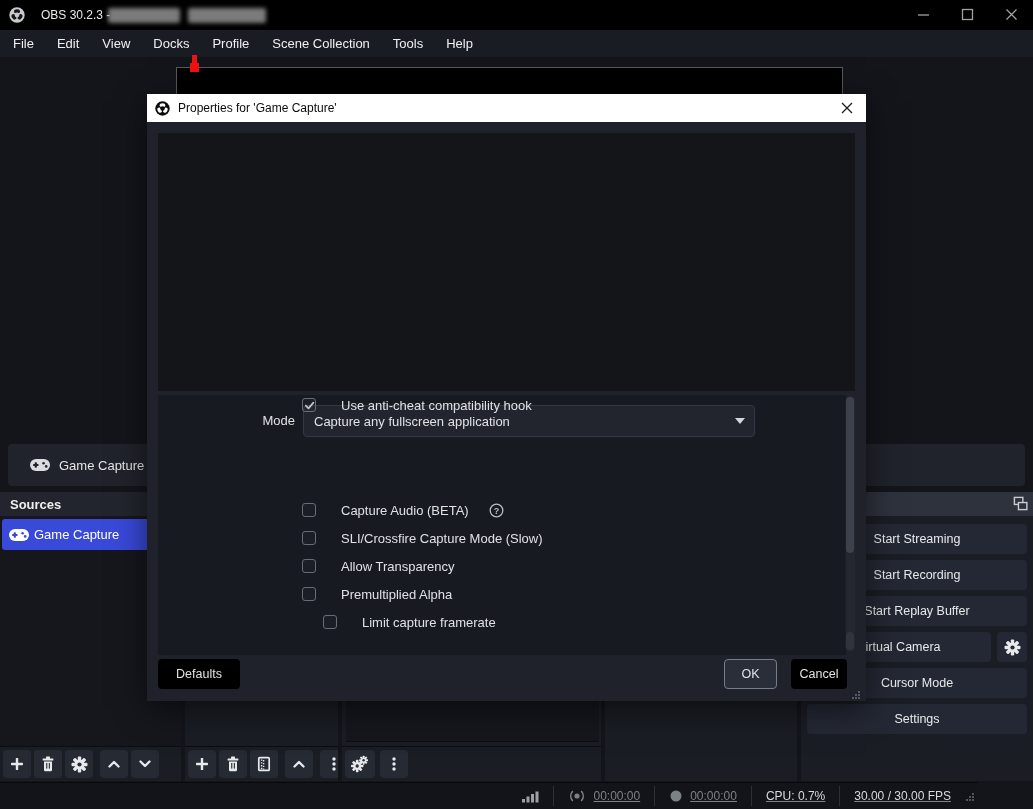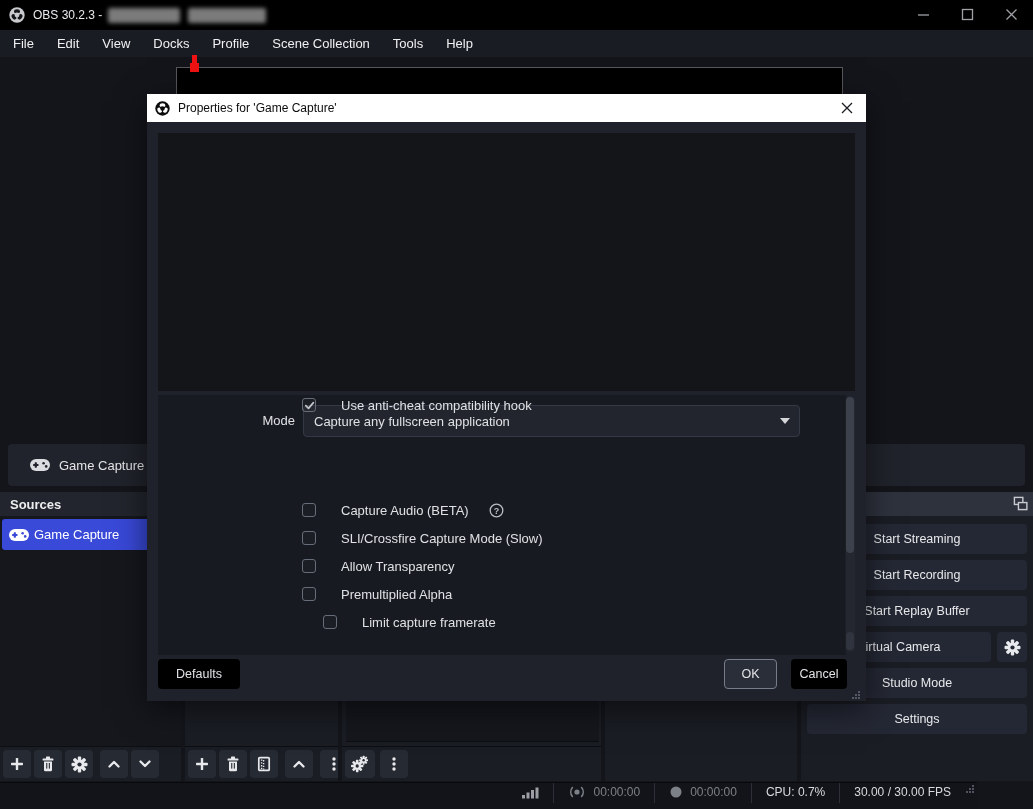--- a/index.html
+++ b/index.html
@@ -10,21 +10,21 @@
     --text:#e4e5e8; --text-dim:#7c8087; --icon:#e8e9ec;
   }
   *{box-sizing:border-box; margin:0; padding:0;}
   body{font-family:"Liberation Sans", sans-serif; background:#000;}
   #screen{position:relative; width:1033px; height:809px; overflow:hidden; background:var(--bg-main);}
   .abs{position:absolute;}
 
   
   #titlebar{left:0;top:0;width:1033px;height:30px;background:#000;display:flex;align-items:center;}
   #titlebar .t-logo{margin-left:9px;}
-  #title-text{color:#e9eaec;font-size:12px;margin-left:8px;}
+  #title-text{color:#e9eaec;font-size:12px;margin-left:16px;}
   .redact{position:absolute;top:8px;height:15px;background:#9a9a9a;opacity:.8;filter:blur(2px);border-radius:2px;}
   .win-btn{position:absolute;top:0;width:44px;height:29px;display:flex;align-items:center;justify-content:center;}
 
   
   #menubar{left:0;top:30px;width:1033px;height:27px;background:var(--bg-menubar);display:flex;align-items:center;color:#eff0f2;font-size:13px;}
   .menu-item{padding:13px 10px;margin-left:3px;cursor:default;}
 
   
   #canvas{left:176px;top:67px;width:667px;height:376px;background:#000;border:1px solid #55575c;}
   #red-line{left:192px;top:55px;width:5px;height:9px;background:var(--red);z-index:4;}
@@ -52,35 +52,35 @@
   .tb-btn.wide{width:30px;}
 
   #mixer-content{left:4px;top:0;width:253px;height:250px;background:var(--bg-dark);border-bottom:1px solid #0d0e12;}
 
   #controls-header{left:0;top:0;width:232px;height:24px;background:var(--bg-header-light);}
   #popout{position:absolute;right:5px;top:4px;color:#c8cad0;}
   .ctl-btn{position:absolute;left:6px;width:220px;height:30px;background:#242834;border-radius:4px;color:#e8e9eb;font-size:12.5px;display:flex;align-items:center;justify-content:center;}
   .ctl-gear{position:absolute;left:196px;width:30px;height:30px;background:#242834;border-radius:4px;display:flex;align-items:center;justify-content:center;color:var(--icon);}
 
   
-  #statusbar{left:0;top:782px;width:977px;height:27px;background:#131419;border-top:1px solid #08090b;display:flex;justify-content:flex-end;font-size:12px;color:var(--text-dim);}
+  #statusbar{left:0;top:782px;width:977px;height:27px;background:#131419;border-top:1px solid #08090b;display:flex;align-items:center;justify-content:flex-end;font-size:12px;color:var(--text-dim);text-decoration:underline;}
   .sb-item{display:flex;align-items:center;gap:7px;padding:0 14px;height:18px;}
   .sb-sep{width:1px;height:20px;background:#2c2f37;}
   .sb-bright{color:#d9dadd;}
   .grip{width:10px;height:10px;}
 
   
   #dialog{left:147px;top:94px;width:719px;height:607px;background:var(--bg-dialog);z-index:20;box-shadow:0 8px 30px rgba(0,0,0,.55);}
   #dlg-titlebar{left:0;top:0;width:719px;height:28px;background:#fff;display:flex;align-items:center;}
   #dlg-title{color:#0b0b0b;font-size:12px;margin-left:8px;}
   #dlg-close{position:absolute;right:4px;top:0;width:30px;height:28px;display:flex;align-items:center;justify-content:center;}
   #dlg-preview{left:11px;top:39px;width:697px;height:258px;background:var(--bg-preview);}
   #dlg-scroll{left:11px;top:301px;width:688px;height:260px;background:var(--bg-scroll);overflow:hidden;}
   #mode-label{position:absolute;left:0;top:18px;width:137px;text-align:right;color:#dfe1e4;font-size:13px;}
-  #mode-select{position:absolute;left:145px;top:10px;width:497px;height:32px;background:var(--bg-input);border:1px solid var(--border-input);border-radius:4px;display:flex;align-items:center;color:#dfe1e4;font-size:13px;}
+  #mode-select{position:absolute;left:145px;top:10px;width:452px;height:32px;background:var(--bg-input);border:1px solid var(--border-input);border-radius:4px;display:flex;align-items:center;color:#dfe1e4;font-size:13px;}
   #mode-select .val{margin-left:10px;}
   #mode-select .caret{margin-left:auto;margin-right:9px;display:flex;}
   .cb-row{position:absolute;left:144px;height:20px;display:flex;align-items:center;gap:25px;color:#dfe1e4;font-size:13px;}
   .cb-row:nth-of-type(1){top:77px;} .cb-row:nth-of-type(2){top:105px;}
   .cb-row:nth-of-type(3){top:133px;} .cb-row:nth-of-type(4){top:161px;}
   .cb-row:nth-of-type(5){top:189px;} .cb-row:nth-of-type(6){top:217px;margin-left:21px;}
   .cb-row:nth-of-type(7){top:245px;margin-top:35px;}
   .cb-box{width:14px;height:14px;border:1px solid #676d78;border-radius:3px;background:rgba(255,255,255,.02);display:flex;align-items:center;justify-content:center;}
   .cb-box svg{display:none;}
   .cb-row.checked .cb-box svg{display:block;}
@@ -345,21 +345,21 @@
     </div>
     <div class="ctl-btn" style="top:32px;">Start Streaming</div>
     <div class="ctl-btn" style="top:68px;">Start Recording</div>
     <div class="ctl-btn" style="top:104px;">Start Replay Buffer</div>
     <div class="ctl-btn" style="top:140px;width:184px;">Virtual Camera</div>
     <div class="ctl-gear" style="top:140px;">
       <svg width="17" height="17" viewBox="0 0 17 17" style="--detail:#242834;">
           <use href="#gearshape" transform="translate(8.5 8.5)"></use>
         </svg>
     </div>
-    <div class="ctl-btn" style="top:176px;">Studio Mode</div>
+    <div class="ctl-btn" style="top:176px;">Cursor Mode</div>
     <div class="ctl-btn" style="top:212px;">Settings</div>
   </div>
 
   <div id="statusbar" class="abs">
     <div class="sb-item">
       <span style="color:#9ca0a6;display:flex;">
           <svg width="18" height="14">
             <use href="#i-bars"></use>
           </svg>
         </span>

